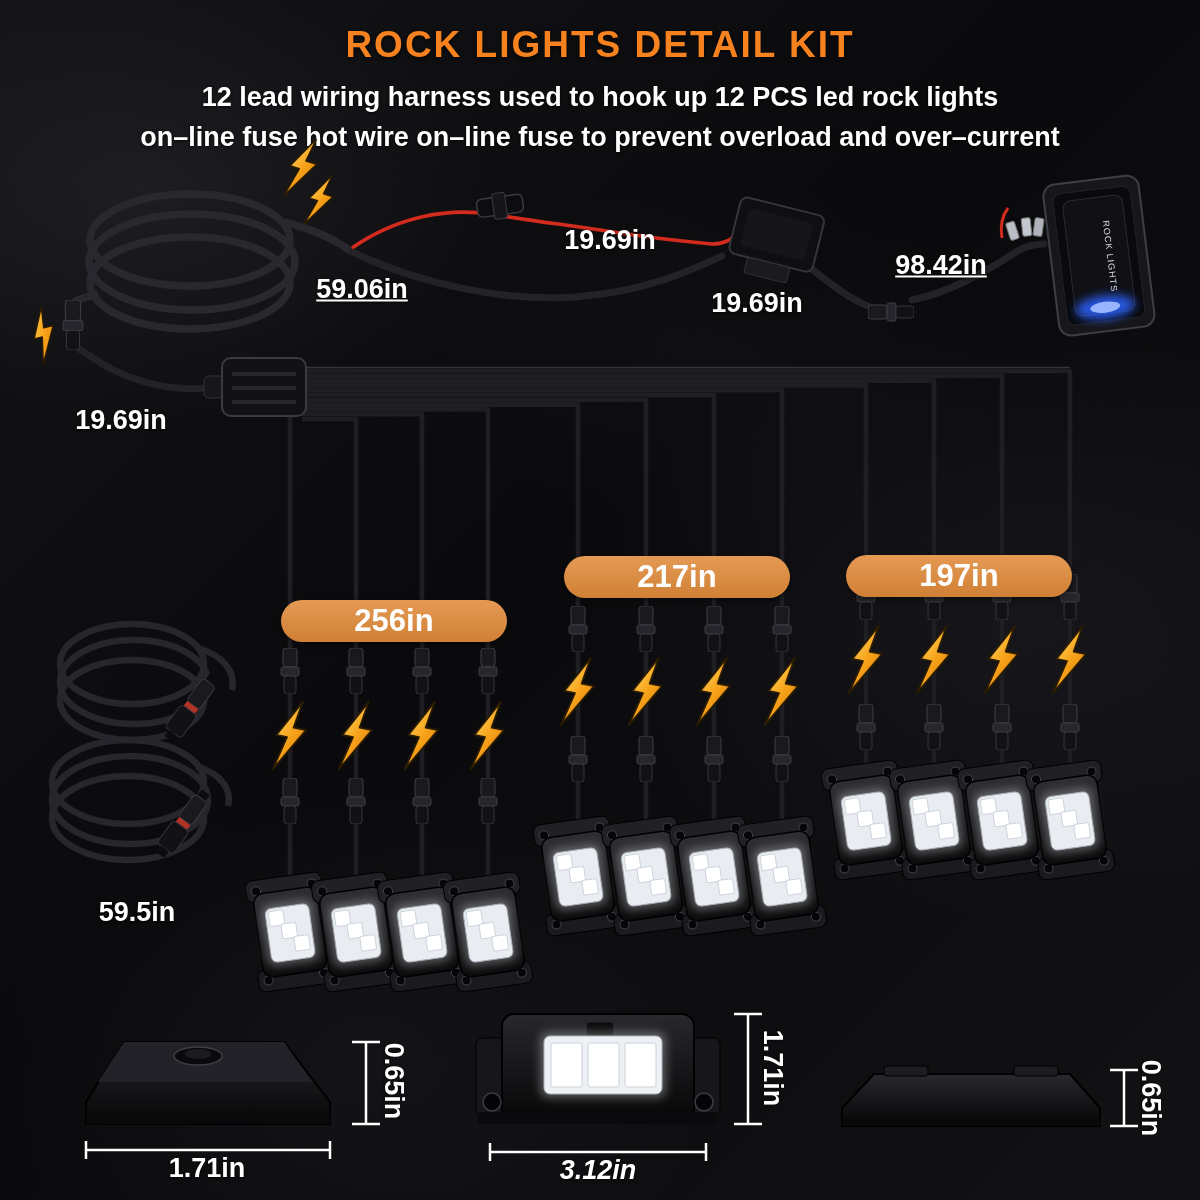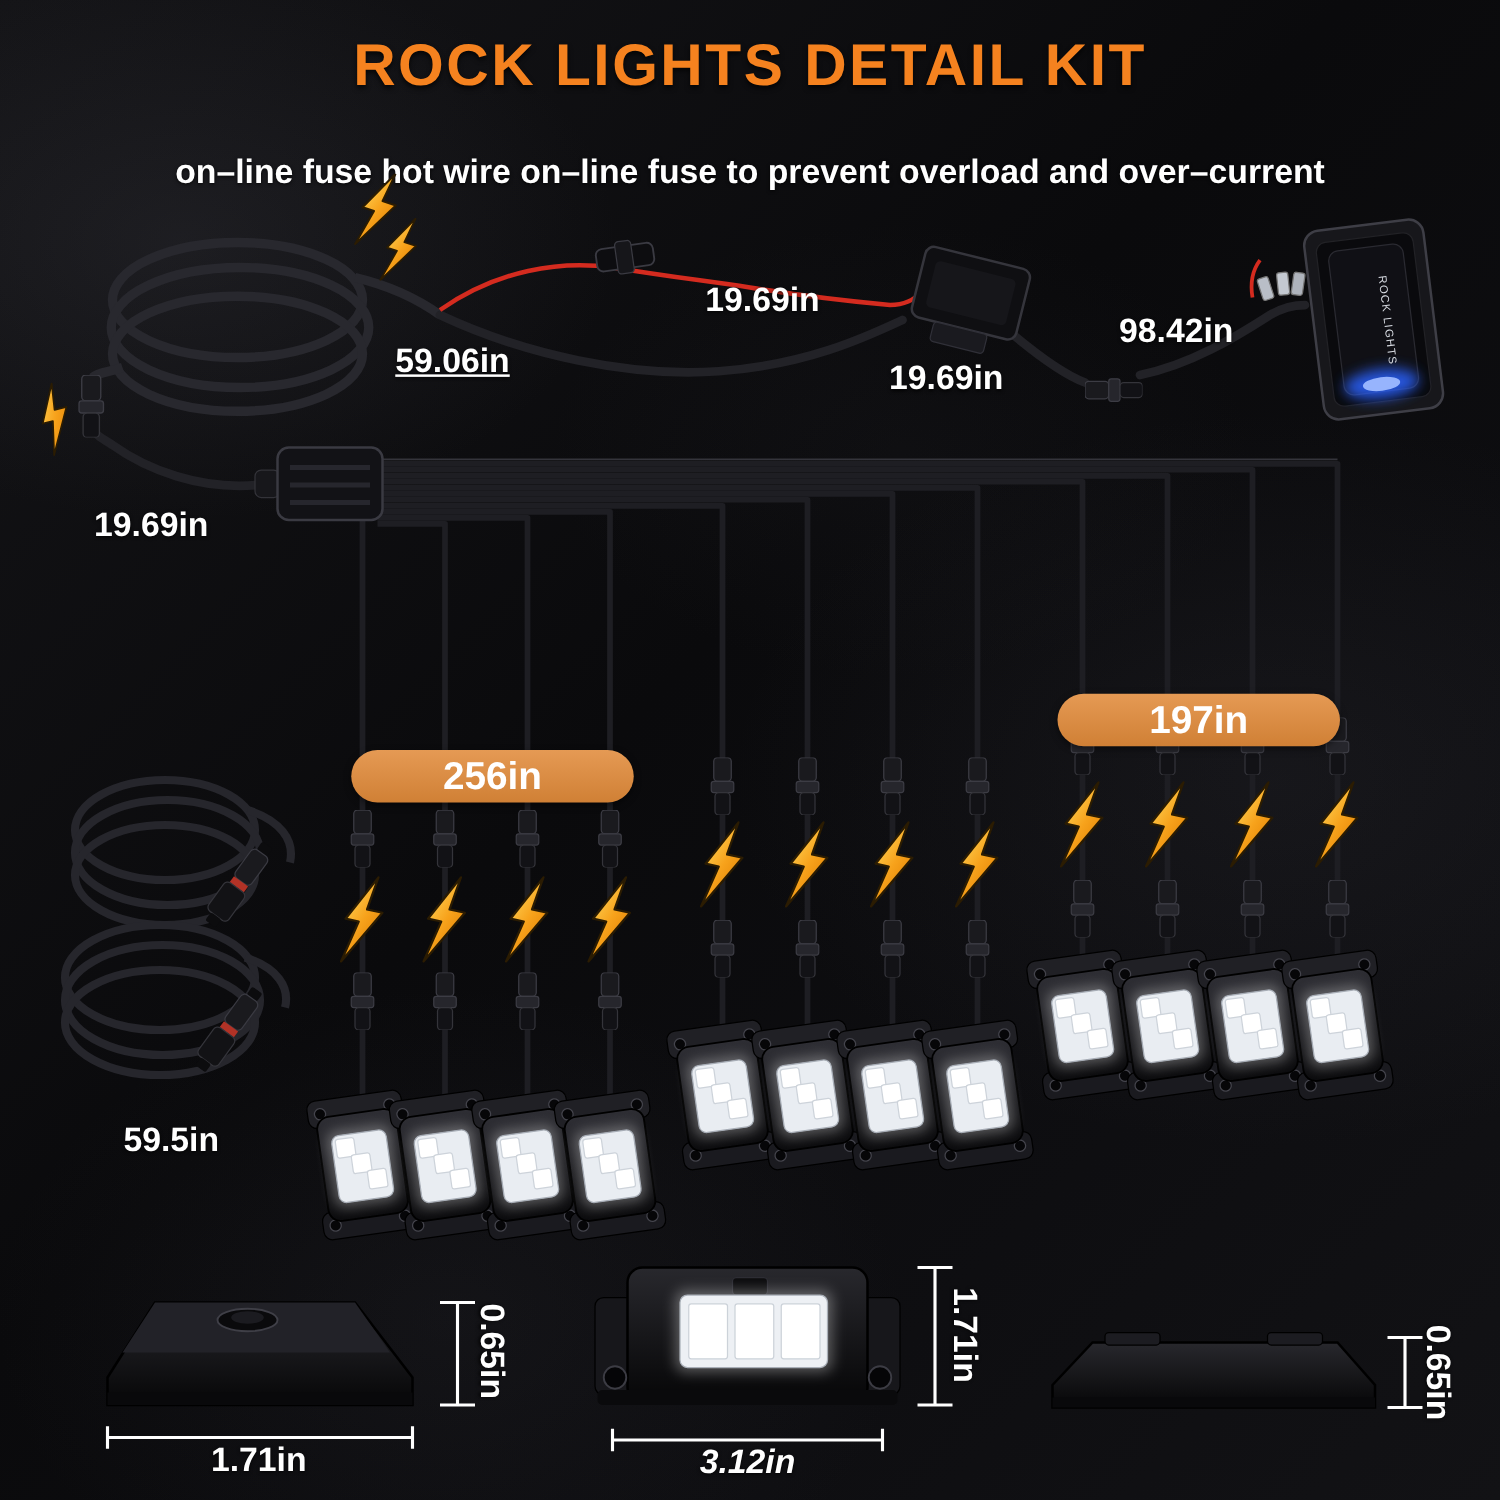--- a/index.html
+++ b/index.html
@@ -9,21 +9,21 @@
     position:relative; width:1200px; height:1200px;
     background:
       radial-gradient(ellipse 500px 320px at 12% 16%, rgba(74,74,84,.22), transparent 70%),
       radial-gradient(ellipse 620px 420px at 85% 52%, rgba(66,66,76,.18), transparent 70%),
       radial-gradient(ellipse 520px 380px at 30% 88%, rgba(60,60,70,.16), transparent 70%),
       radial-gradient(ellipse 400px 260px at 60% 30%, rgba(52,52,60,.12), transparent 70%),
       linear-gradient(135deg, #141417 0%, #0a0a0c 45%, #0e0e11 75%, #121215 100%);
   }
   .title {
     position:absolute; left:0; right:0; top:24px; text-align:center;
-    font-size:47px; font-weight:800; letter-spacing:2px; color:#f5821f;
+    font-size:37px; font-weight:800; letter-spacing:2px; color:#f5821f;
     text-shadow:0 2px 4px rgba(0,0,0,.7);
   }
   .sub {
     position:absolute; left:0; right:0; text-align:center; color:#ffffff;
     font-weight:700; font-size:27px; text-shadow:0 1px 3px rgba(0,0,0,.8);
   }
   .sub1 { top:82px; }
   .sub2 { top:112px;margin-top:10px; }
   svg.art { position:absolute; left:0; top:0; }
   .mlabel {
@@ -39,20 +39,21 @@
     border-radius:24px; color:#ffffff; font-weight:700; font-size:31px;
     box-shadow:0 2px 6px rgba(0,0,0,.5);
   }
 </style>
 </head>
 <body>
 
 <div class="canvas">
 
   <h1 class="title">ROCK LIGHTS DETAIL KIT</h1>
+  <div class="sub sub1">12 lead wiring harness used to hook up 12 PCS led rock lights</div>
   <div class="sub sub2">on–line fuse hot wire on–line fuse to prevent overload and over–current</div>
 
   <svg class="art" width="1200" height="1200" viewBox="0 0 1200 1200">
     <defs>
       <linearGradient id="boltG" x1="0" y1="0" x2="1" y2="1">
         <stop offset="0" stop-color="#ffd95e"></stop>
           <stop offset="0.5" stop-color="#f7a21b"></stop>
           <stop offset="1" stop-color="#dd7a00"></stop>
       </linearGradient>
       <linearGradient id="podBodyG" x1="0" y1="0" x2="0" y2="1">
@@ -288,26 +289,27 @@
       <rect x="884" y="1066" width="44" height="10" rx="3" fill="#1c1c21" stroke="#000"></rect>
       <rect x="1014" y="1066" width="44" height="10" rx="3" fill="#1c1c21" stroke="#000"></rect>
       <rect x="842" y="1118" width="258" height="8" fill="#09090b"></rect>
     </g>
     <g stroke="#ffffff" stroke-width="2.5" fill="none">
       <path d="M1124 1070 V1126 M1110 1070 H1138 M1110 1126 H1138"></path>
     </g>
   </svg>
 
   <div class="badge" style="left:394px; top:621px;">256in</div>
+  <div class="badge" style="left:677px; top:577px;">217in</div>
   <div class="badge" style="left:959px; top:576px;">197in</div>
 
   <div class="mlabel" style="left:362px; top:289px;text-decoration:underline;">59.06in</div>
   <div class="mlabel" style="left:610px; top:240px;">19.69in</div>
   <div class="mlabel" style="left:757px; top:303px;">19.69in</div>
-  <div class="mlabel" style="left:941px; top:265px;">98.42in</div>
+  <div class="mlabel" style="left:941px; top:265px;text-decoration:underline;">98.42in</div>
   <div class="mlabel" style="left:121px; top:420px;">19.69in</div>
   <div class="mlabel" style="left:137px; top:912px;">59.5in</div>
 
   <div class="mlabel vert" style="left:393px; top:1081px;">0.65in</div>
   <div class="mlabel" style="left:207px; top:1168px;">1.71in</div>
   <div class="mlabel vert" style="left:772px; top:1068px;">1.71in</div>
   <div class="mlabel" style="left:598px; top:1170px;font-style:italic;">3.12in</div>
   <div class="mlabel vert" style="left:1150px; top:1098px;">0.65in</div>
 
 </div>

